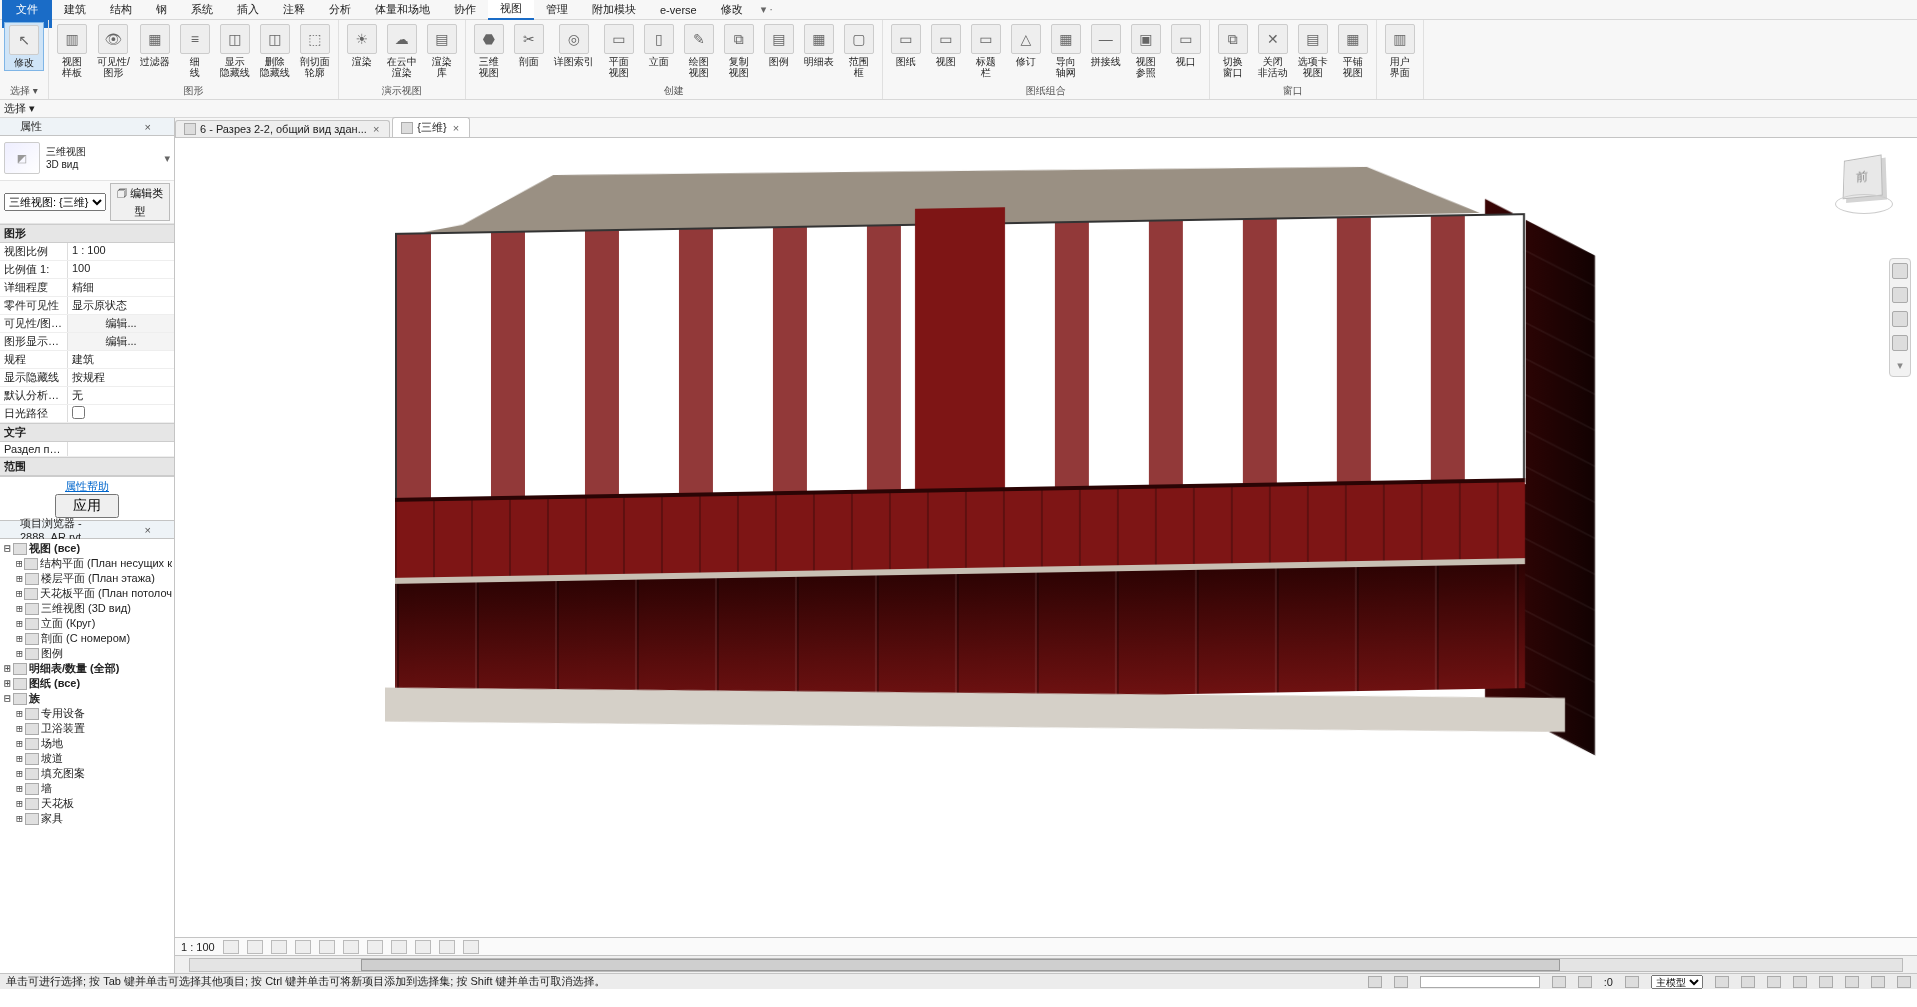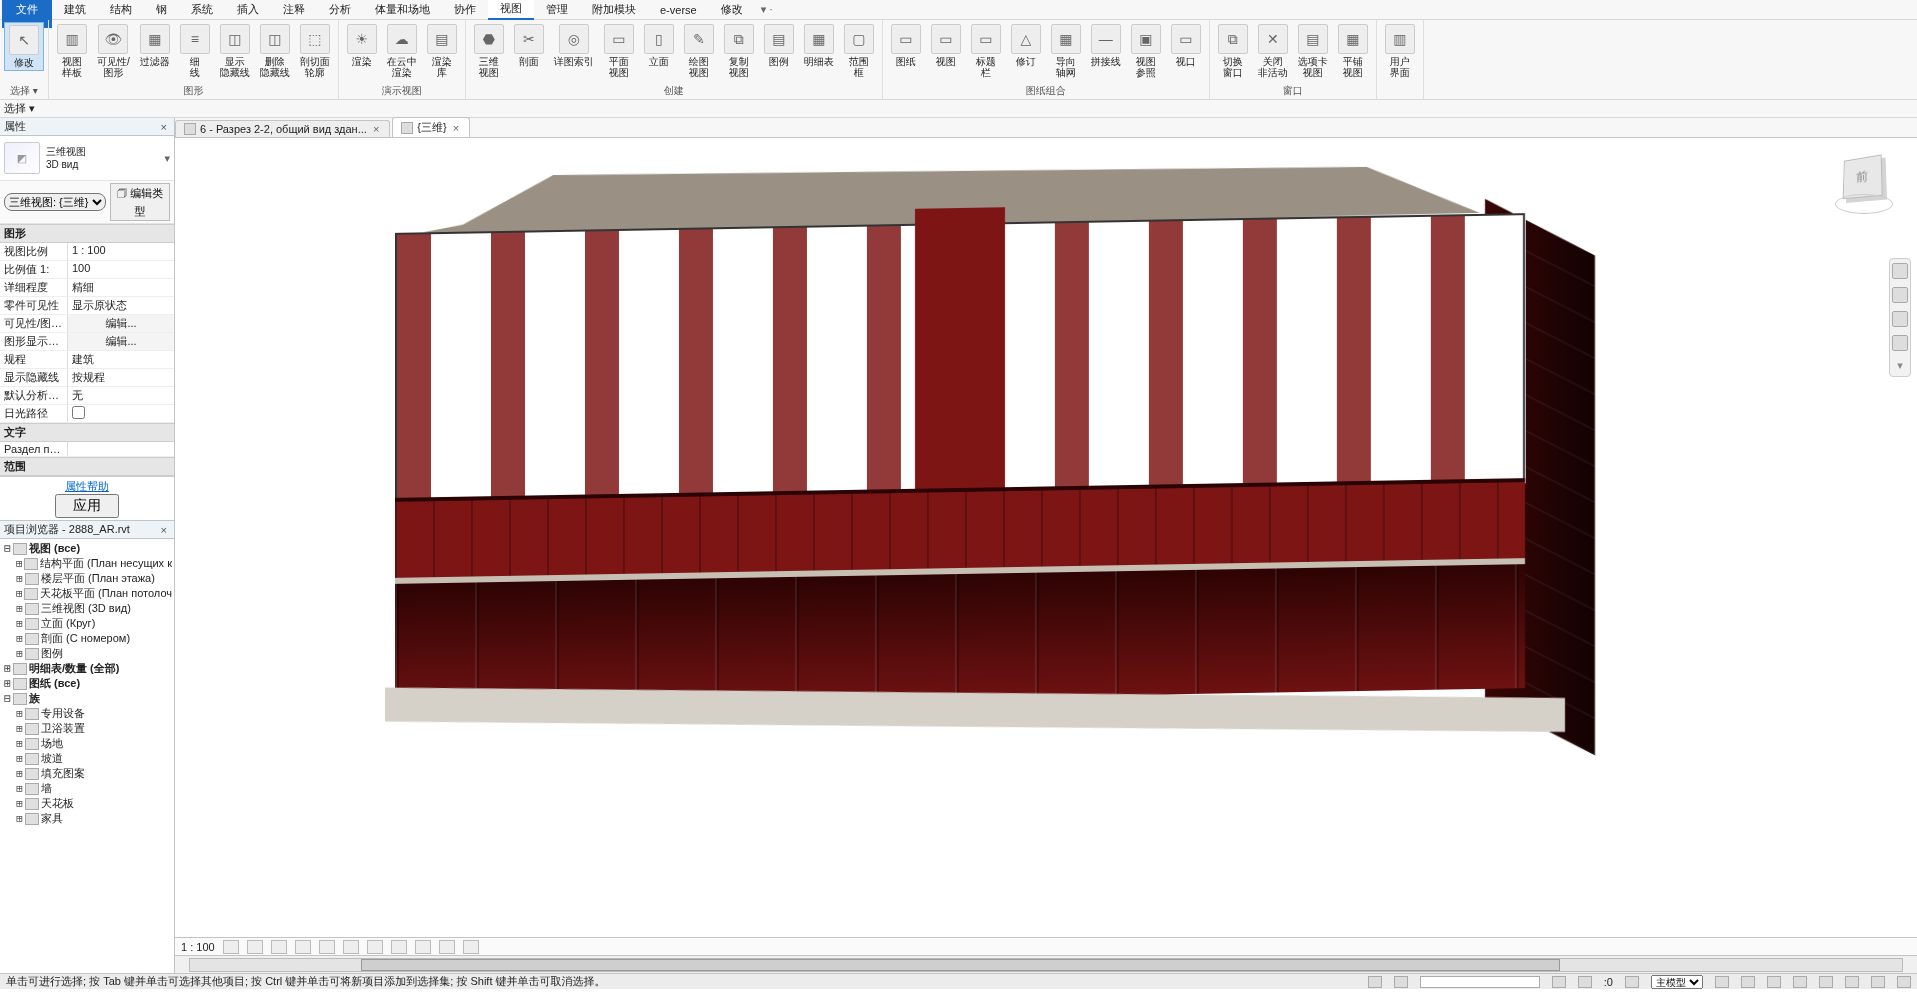--- a/index.html
+++ b/index.html
@@ -23,30 +23,30 @@
 .rbtn .ico { width: 24px; height: 24px; display: flex; align-items: center; justify-content: center; background: #eee; border: 1px solid #ccc; border-radius: 2px; margin-bottom: 2px; font-size: 14px; color: #666; }
 .rbtn .txt { font-size: 10px; text-align: center; line-height: 11px; white-space: pre; }
 .rbtn.active { background: #cfe4f7; border: 1px solid #7fb5e6; }
 
 
 .select-strip { height: 18px; display: flex; align-items: center; background: #f7f7f7; border-bottom: 1px solid #d8d8d8; padding-left: 4px; font-size: 11px; gap: 4px; }
 
 
 .main { display: flex; height: calc(100% - 20px - 80px - 18px - 18px - 16px); }
 .left-col { width: 175px; display: flex; flex-direction: column; border-right: 1px solid #c4c4c4; }
-.panel-head { display: flex; align-items: center; justify-content: space-between; background: #eef3f7; border-bottom: 1px solid #c4c4c4; padding: 2px 4px; height: 18px; }
+.panel-head { display: flex; align-items: center; justify-content: space-between; background: #eef3f7; border-bottom: 1px solid #c4c4c4; padding: 2px 20px; height: 18px; }
 .panel-head .x { cursor: pointer; color: #555; padding: 0 3px; }
 
 
 .props { flex: 0 0 auto; display: flex; flex-direction: column; border-bottom: 1px solid #c4c4c4; }
 .type-sel { display: flex; align-items: center; padding: 6px 4px; gap: 6px; }
 .type-ico { width: 36px; height: 32px; border: 1px solid #ccc; background: linear-gradient(135deg,#eef,#fff); border-radius: 2px; display: flex; align-items: center; justify-content: center; color: #999; }
 .type-txt { font-size: 10px; line-height: 13px; }
 .type-row { display: flex; align-items: center; padding: 2px 4px; gap: 4px; border-top: 1px solid #e4e4e4; border-bottom: 1px solid #e4e4e4; background: #fafafa; }
-.type-row select { flex: 1; font-size: 11px; height: 18px; border-radius: 8px; }
+.type-row select { flex: 1; font-size: 11px; height: 18px; }
 .edit-type { background: #f0f0f0; border: 1px solid #bbb; padding: 1px 4px; cursor: pointer; font-size: 11px; }
 .prop-grid { font-size: 11px; }
 .prop-cat { background: #e6e6e6; padding: 1px 4px; font-weight: 600; border-top: 1px solid #ccc; border-bottom: 1px solid #ccc; }
 .prop-row { display: flex; border-bottom: 1px solid #eee; }
 .prop-row .k { width: 68px; padding: 1px 4px; border-right: 1px solid #ddd; overflow: hidden; text-overflow: ellipsis; white-space: nowrap; }
 .prop-row .v { flex: 1; padding: 1px 4px; overflow: hidden; text-overflow: ellipsis; white-space: nowrap; }
 .prop-row .v.btn { text-align: center; background: #f4f4f4; cursor: pointer; }
 .prop-row .v input[type=checkbox] { margin: 0; }
 .prop-foot { display: flex; justify-content: space-between; align-items: center; padding: 2px 4px; border-top: 1px solid #ccc; flex-direction: column; }
 .prop-foot a { color: #0066cc; text-decoration: underline; cursor: pointer; }

